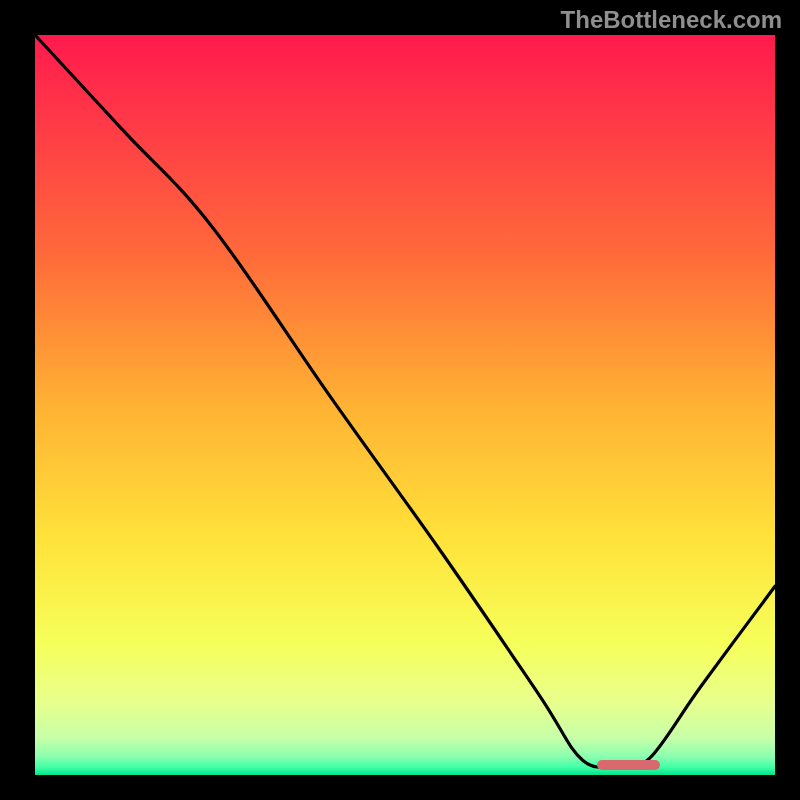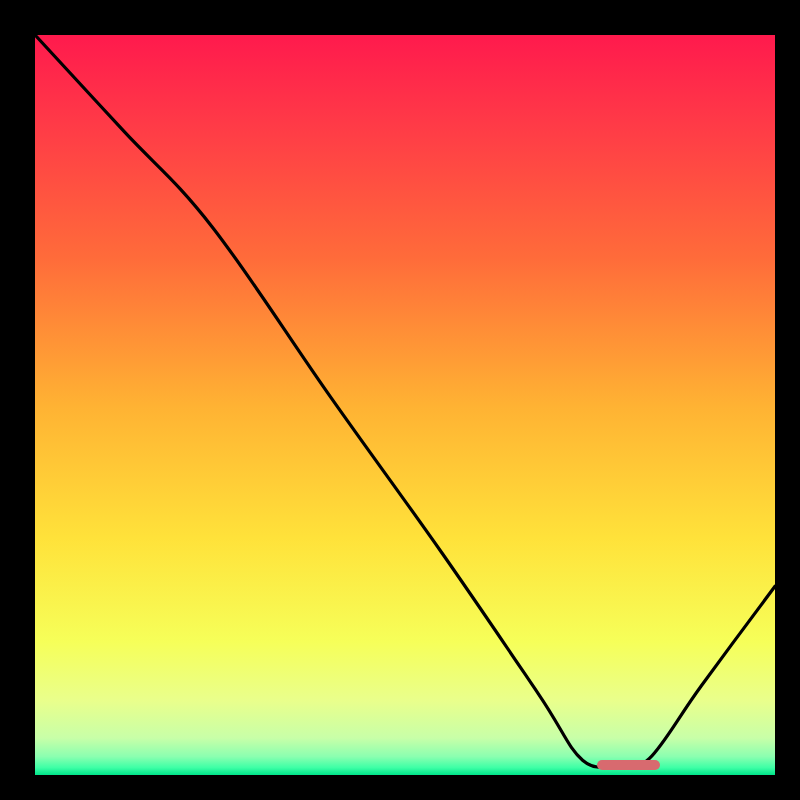--- a/index.html
+++ b/index.html
@@ -54,20 +54,21 @@
     font-weight: 700;
     font-size: 24px;
     color: #8f8f8f;
     letter-spacing: 0;
   }
 </style>
 </head>
 <body>
 
 <div class="frame">
+  <div class="branding">TheBottleneck.com</div>
 
   <div class="plot">
     <svg class="gradient" viewBox="0 0 740 740" preserveAspectRatio="none">
       <defs>
         <linearGradient id="bg" x1="0" y1="0" x2="0" y2="1">
             <stop offset="0%" stop-color="#ff1a4d"></stop>
             <stop offset="12%" stop-color="#ff3a47"></stop>
             <stop offset="30%" stop-color="#ff6b3a"></stop>
             <stop offset="50%" stop-color="#ffb233"></stop>
             <stop offset="68%" stop-color="#ffe23a"></stop>

